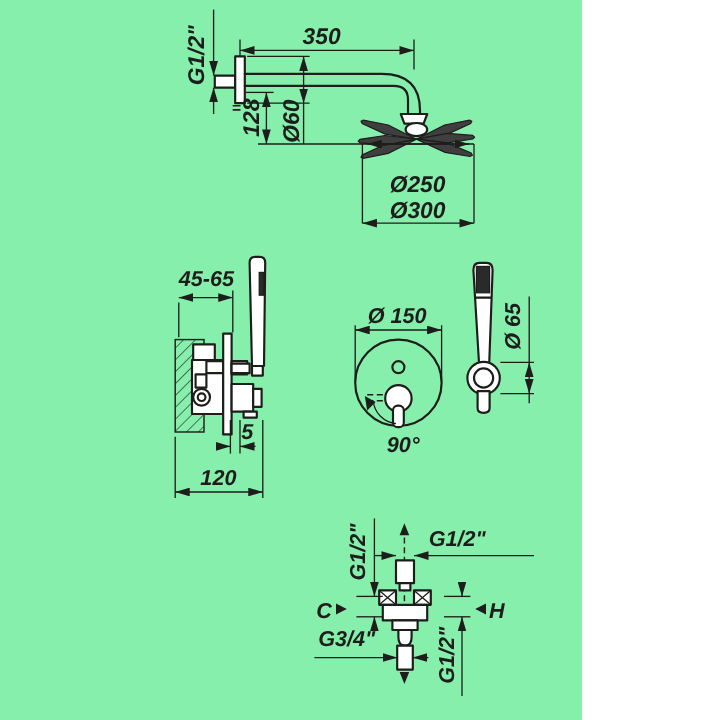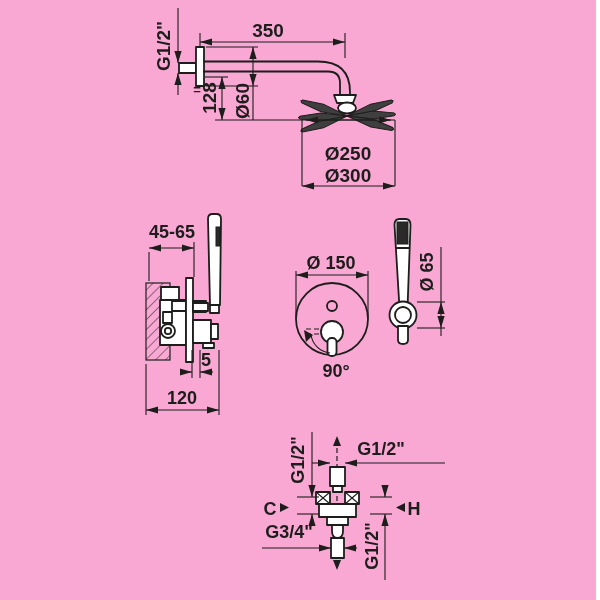--- a/index.html
+++ b/index.html
@@ -1,16 +1,16 @@
 <!DOCTYPE html>
 <html><head>
 <meta charset="utf-8">
 <style>
   html,body{margin:0;padding:0;background:#ffffff;}
-  .stage{position:relative;width:596px;height:600px;background:#f9a8d4;overflow:hidden;}
+  .stage{position:relative;width:485px;height:600px;background:#86efac;overflow:hidden;font-style:italic;}
   svg{display:block;}
   .out{fill:none;stroke:#1d1d1b;stroke-width:1.8;stroke-linejoin:round;stroke-linecap:round;}
   .outf{fill:#ffffff;stroke:#1d1d1b;stroke-width:1.8;stroke-linejoin:round;}
   .dim{fill:none;stroke:#1d1d1b;stroke-width:1.1;}
   .dash{fill:none;stroke:#1d1d1b;stroke-width:1.2;stroke-dasharray:5 3;}
   .fillink{fill:#1d1d1b;stroke:none;}
   .blade{fill:#3f3f3f;stroke:#1d1d1b;stroke-width:1;}
   .dark{fill:#2a2a2a;stroke:#1d1d1b;stroke-width:1;}
   .t{font-family:"Liberation Sans",sans-serif;font-size:18px;font-weight:600;fill:#1d1d1b;text-anchor:middle;}
   .t19{font-size:19px;}

